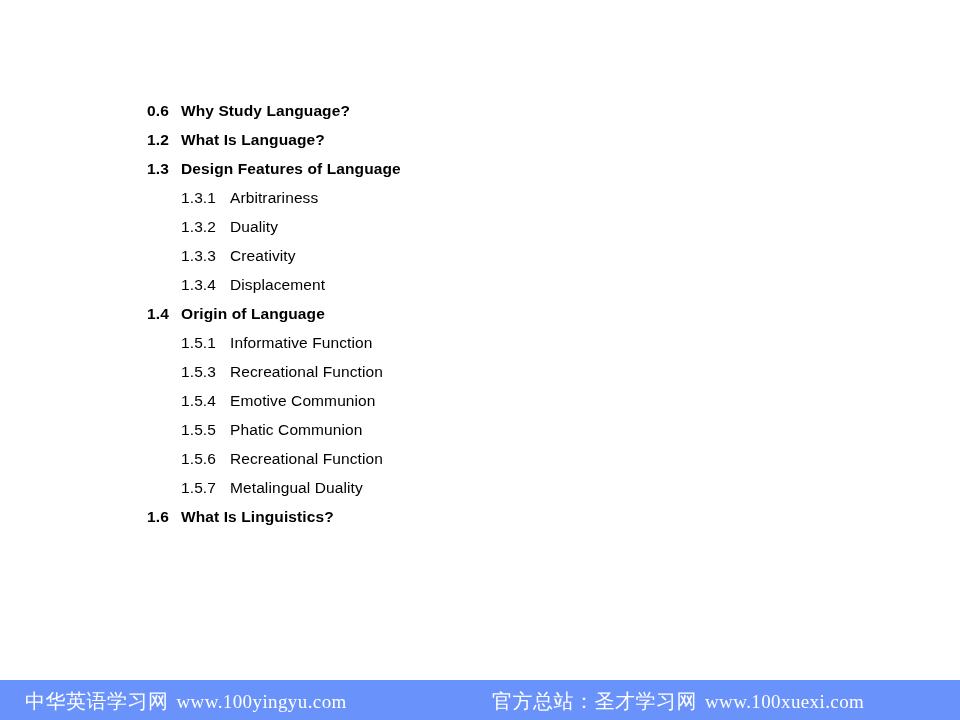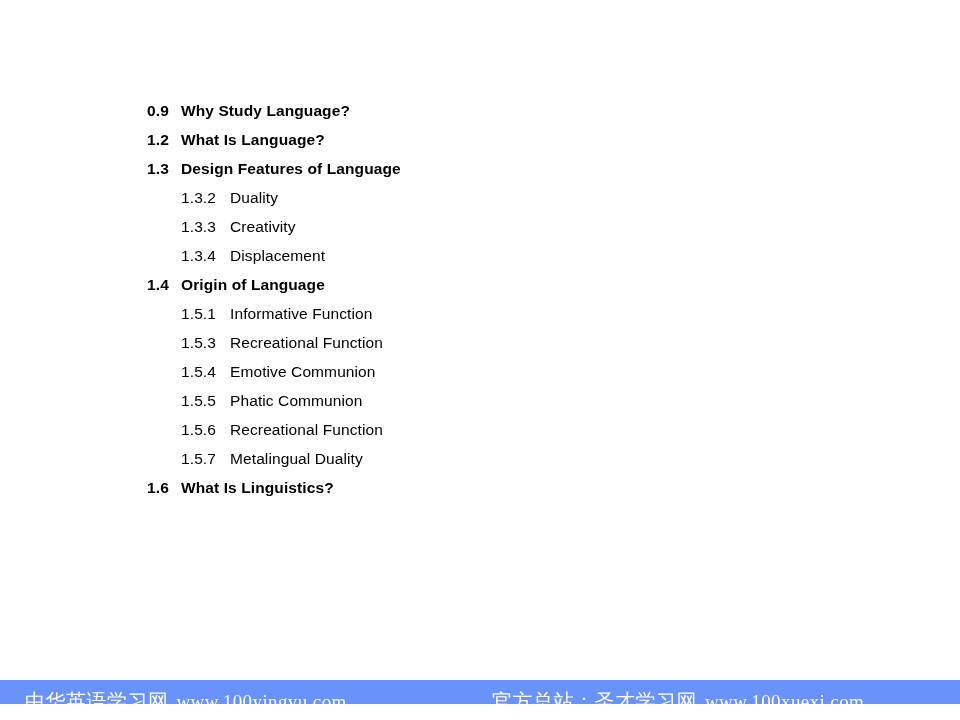--- a/index.html
+++ b/index.html
@@ -70,21 +70,21 @@
   .toc-row.level2 .num {
     width: 49px;
   }
 
   
   #footer-bar {
     position: absolute;
     left: 0;
     top: 680px;
     width: 960px;
-    height: 24px;
+    height: 40px;
     background: #6a92fb;
   }
 
   .footer-text {
     position: absolute;
     top: 0;
     height: 40px;
     line-height: 42px;
     color: #ffffff;
     font-family: "Liberation Serif", serif;
@@ -107,23 +107,24 @@
     letter-spacing: 0.4px;
     margin-left: 8px;
   }
 </style>
 </head>
 <body>
 
 <div id="slide">
 
   <div id="toc">
-      <div class="toc-row level1"><span class="num">0.9</span><span class="label">Why Study Language?</span></div>
+      <div class="toc-row level1"><span class="num">0.6</span><span class="label">Why Study Language?</span></div>
       <div class="toc-row level1"><span class="num">1.2</span><span class="label">What Is Language?</span></div>
       <div class="toc-row level1"><span class="num">1.3</span><span class="label">Design Features of Language</span></div>
+      <div class="toc-row level2"><span class="num">1.3.1</span><span class="label">Arbitrariness</span></div>
       <div class="toc-row level2"><span class="num">1.3.2</span><span class="label">Duality</span></div>
       <div class="toc-row level2"><span class="num">1.3.3</span><span class="label">Creativity</span></div>
       <div class="toc-row level2"><span class="num">1.3.4</span><span class="label">Displacement</span></div>
       <div class="toc-row level1"><span class="num">1.4</span><span class="label">Origin of Language</span></div>
       <div class="toc-row level2"><span class="num">1.5.1</span><span class="label">Informative Function</span></div>
       <div class="toc-row level2"><span class="num">1.5.3</span><span class="label">Recreational Function</span></div>
       <div class="toc-row level2"><span class="num">1.5.4</span><span class="label">Emotive Communion</span></div>
       <div class="toc-row level2"><span class="num">1.5.5</span><span class="label">Phatic Communion</span></div>
       <div class="toc-row level2"><span class="num">1.5.6</span><span class="label">Recreational Function</span></div>
       <div class="toc-row level2"><span class="num">1.5.7</span><span class="label">Metalingual Duality</span></div>

